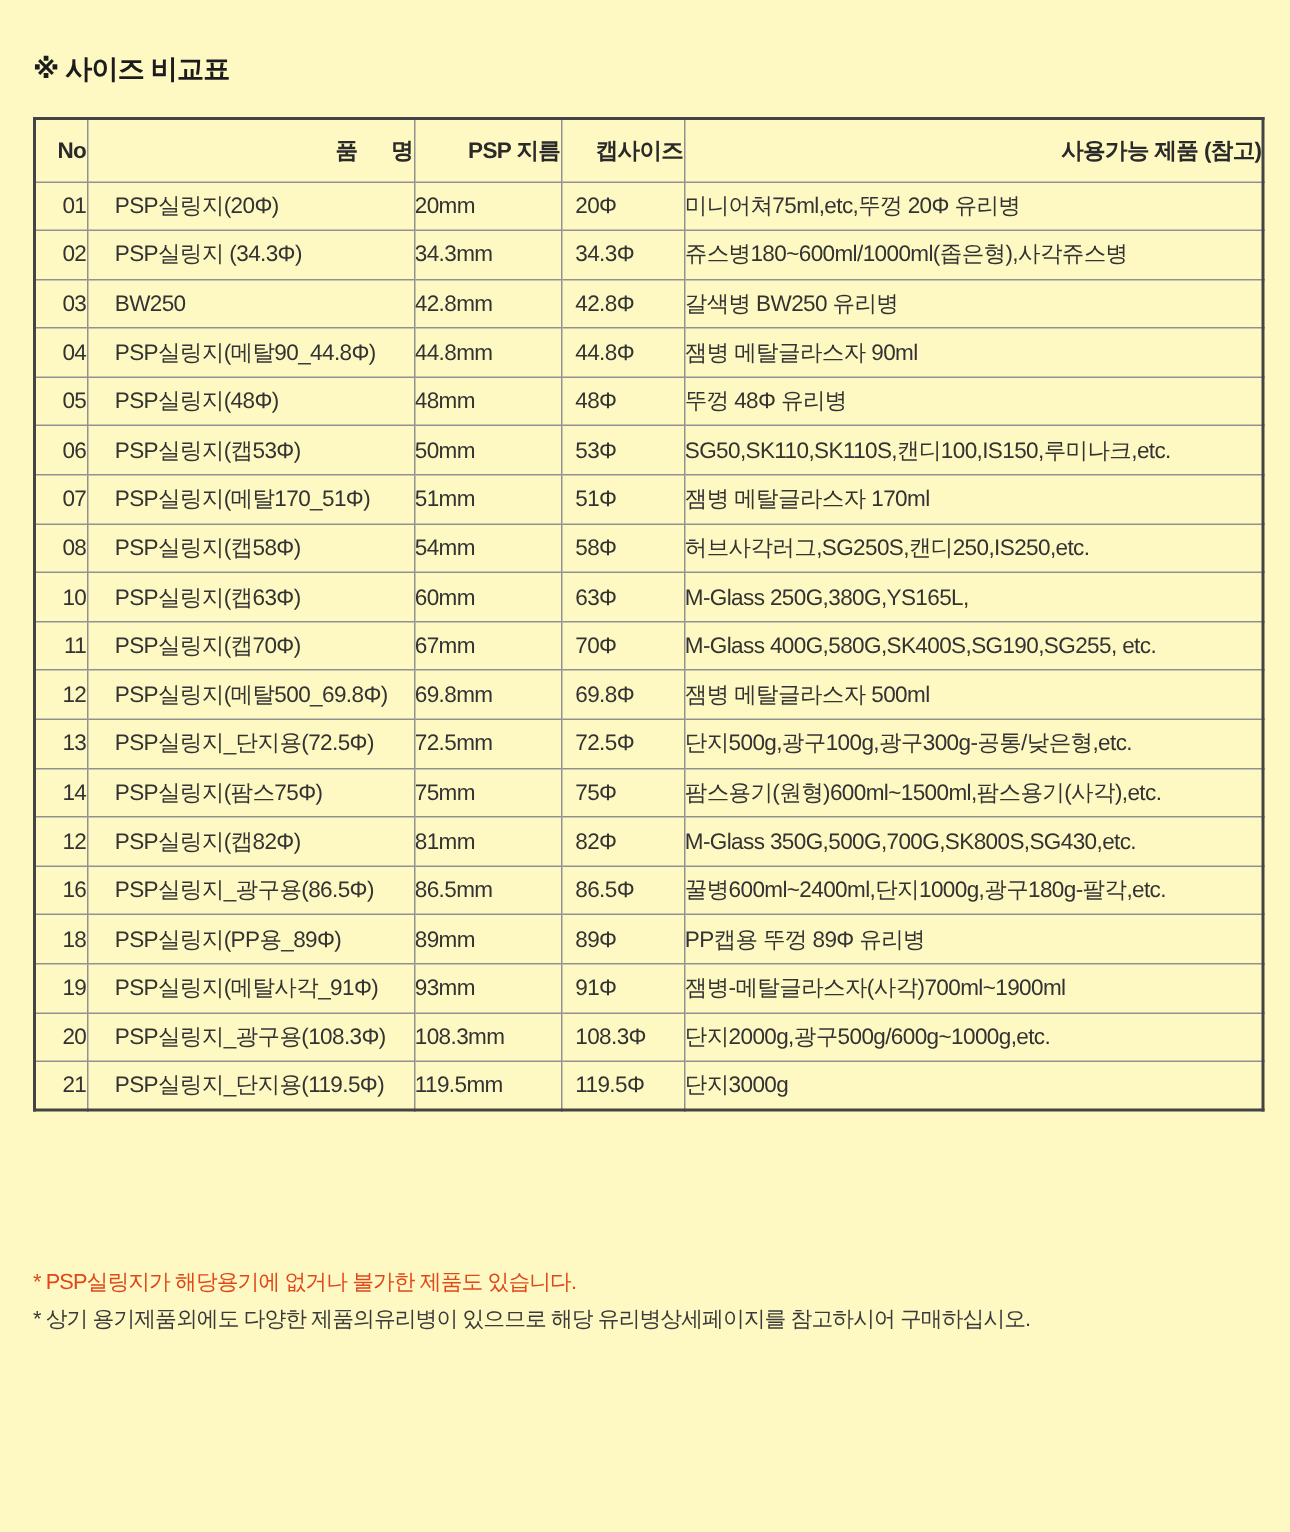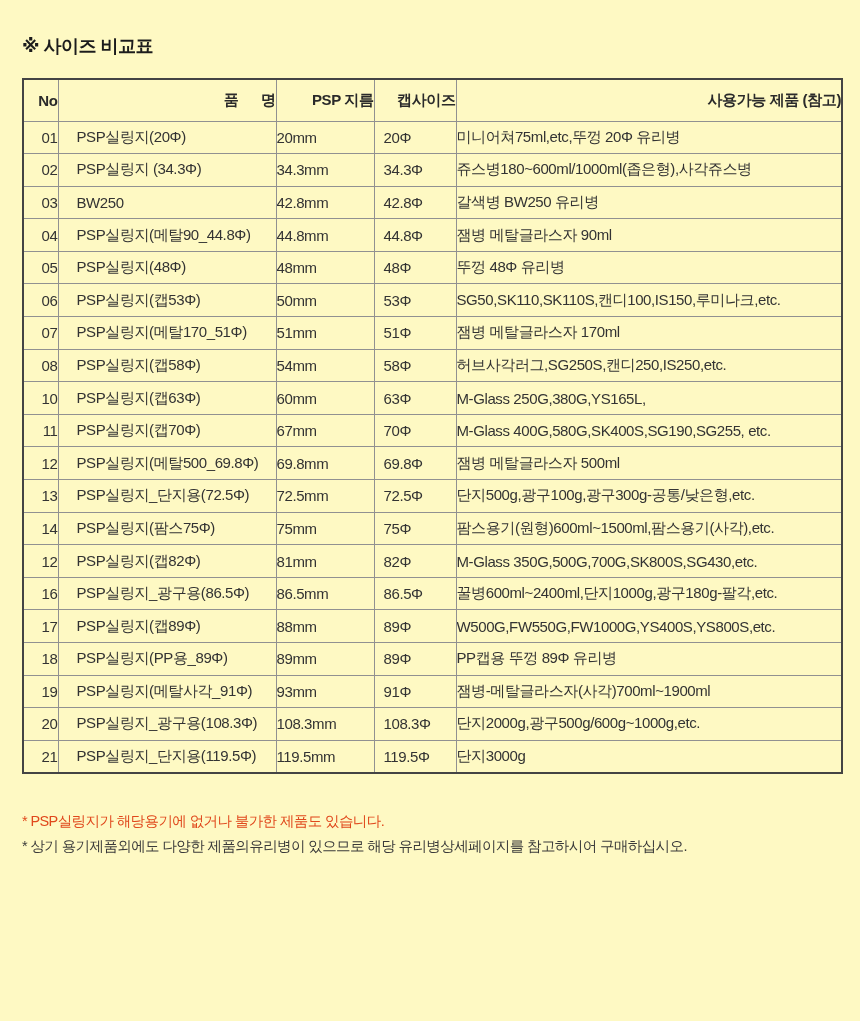--- a/index.html
+++ b/index.html
@@ -56,21 +56,21 @@
     font-weight: 500;
   }
   td.c0 { text-align: right; font-size: 14px; }
   td.c1 { padding-left: 18px; }
   td.c2 { }
   td.c3 { padding-left: 9px; }
   td.c4 { }
   .footnotes {
     position: absolute;
     left: 22px;
-    top: 809px;
+    top: 843px;
     line-height: 25px;
   }
   .footnote {
     font-size: 14.5px;
     letter-spacing: -0.6px;
     font-weight: 500;
   }
   .footnote.warning { color: #e0481c; }
   .footnote.normal  { color: #3a3a3a; }
 </style>
@@ -198,27 +198,20 @@
           <td class="c4">M-Glass 350G,500G,700G,SK800S,SG430,etc.</td>
         </tr>
         <tr>
           <td class="c0">16</td>
           <td class="c1">PSP실링지_광구용(86.5Φ)</td>
           <td class="c2">86.5mm</td>
           <td class="c3">86.5Φ</td>
           <td class="c4">꿀병600ml~2400ml,단지1000g,광구180g-팔각,etc.</td>
         </tr>
         <tr>
-          <td class="c0">17</td>
-          <td class="c1">PSP실링지(캡89Φ)</td>
-          <td class="c2">88mm</td>
-          <td class="c3">89Φ</td>
-          <td class="c4">W500G,FW550G,FW1000G,YS400S,YS800S,etc.</td>
-        </tr>
-        <tr>
           <td class="c0">18</td>
           <td class="c1">PSP실링지(PP용_89Φ)</td>
           <td class="c2">89mm</td>
           <td class="c3">89Φ</td>
           <td class="c4">PP캡용 뚜껑 89Φ 유리병</td>
         </tr>
         <tr>
           <td class="c0">19</td>
           <td class="c1">PSP실링지(메탈사각_91Φ)</td>
           <td class="c2">93mm</td>

